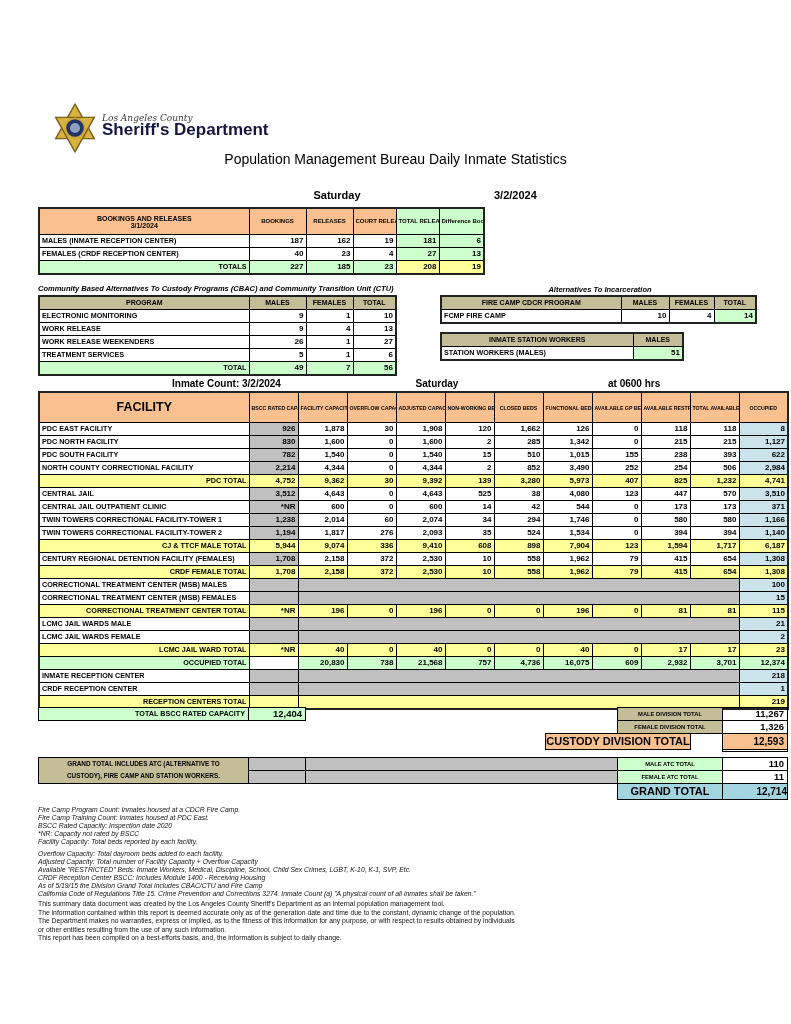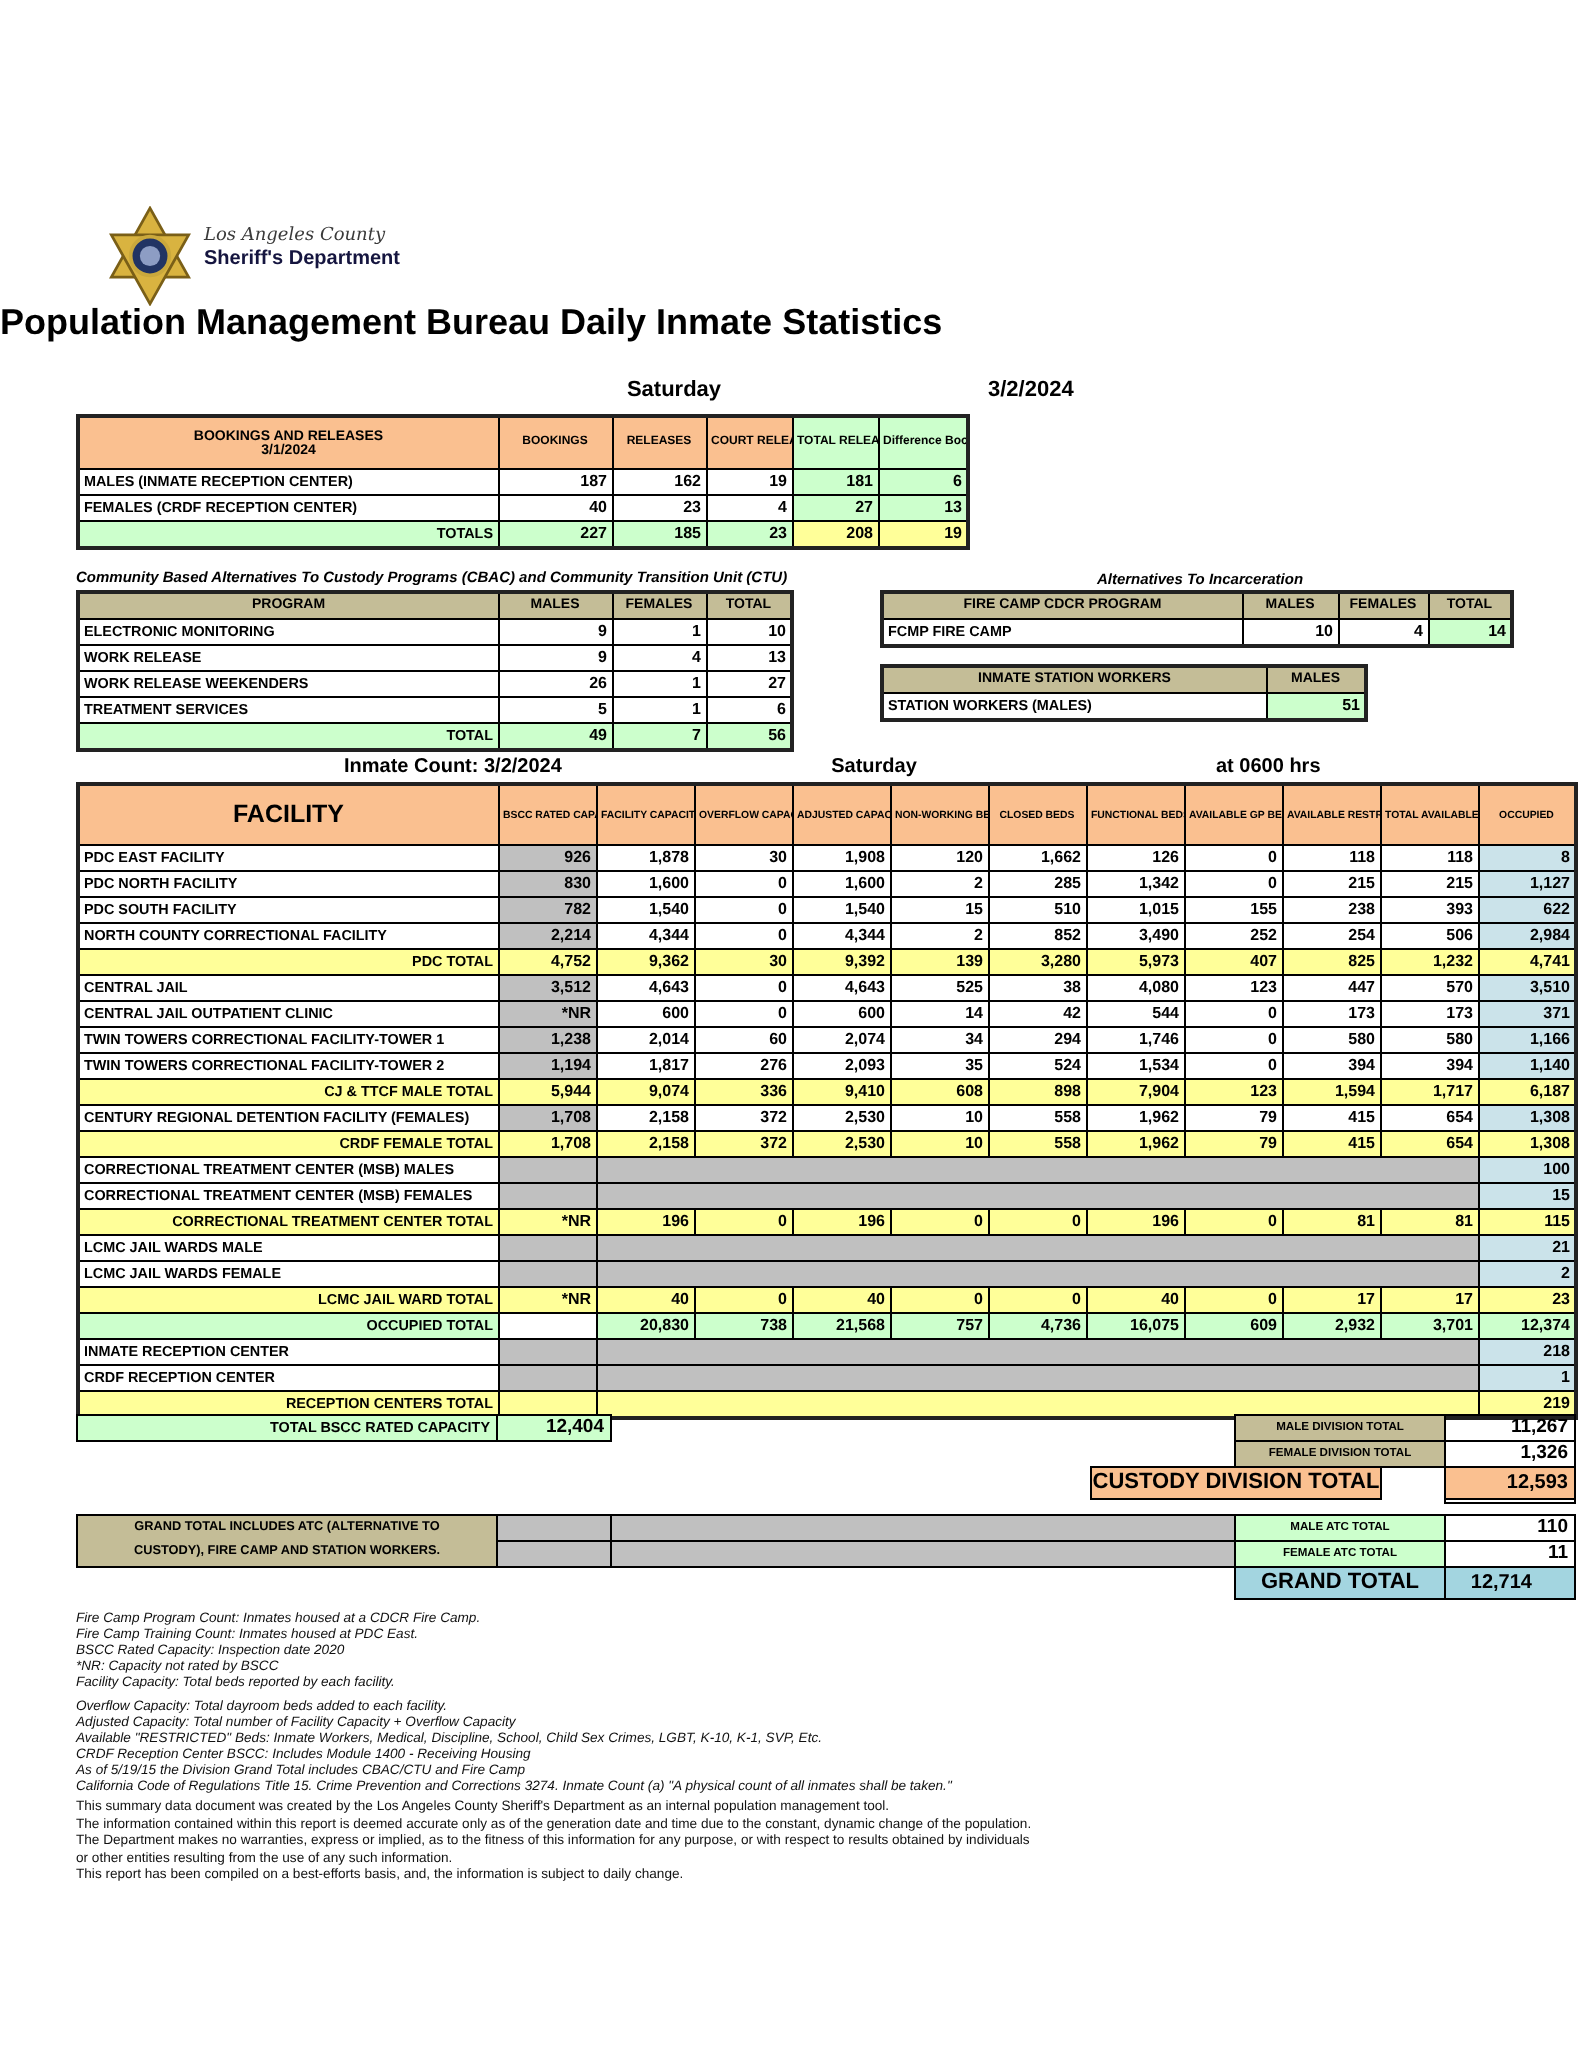--- a/index.html
+++ b/index.html
@@ -1,22 +1,22 @@
 <!DOCTYPE html>
 <html><head>
 <meta charset="utf-8">
 <style>
   html,body{margin:0;padding:0;background:#fff;}
   .page{position:relative;width:791px;height:1024px;background:#fff;
         font-family:"Liberation Sans",sans-serif;color:#000;overflow:hidden;}
   .abs{position:absolute;}
   
   .agency-line1{font-family:"DejaVu Serif",serif;font-style:italic;font-size:9px;color:#3a3a3a;line-height:10px;}
-  .agency-line2{font-weight:bold;font-size:10px;color:#15153f;line-height:13px;}
-  .report-title{width:100%;text-align:left;font-size:18px;font-weight:bold;}
+  .agency-line2{font-weight:bold;font-size:17px;color:#15153f;line-height:13px;}
+  .report-title{width:100%;text-align:center;font-size:14px;font-weight:normal;}
   .daylbl{font-size:11px;font-weight:bold;}
   
   table{border-collapse:collapse;table-layout:fixed;}
   td,th{border:1px solid #000;padding:0 2px;font-size:8px;font-weight:bold;
         height:12px;line-height:10px;overflow:hidden;white-space:nowrap;}
   table.frame{border:2px solid #222;}
   th{text-align:center;vertical-align:middle;}
   .lbl{text-align:left;font-size:7.2px;}
   .num{text-align:right;}
   .r{text-align:right;padding-left:37px;}
@@ -518,21 +518,21 @@
   </div>
   <div class="box gy" style="left:248px;top:757px;width:58px;height:14px;"></div>
   <div class="box gy" style="left:305px;top:757px;width:313px;height:14px;"></div>
   <div class="box gr vlbl" style="left:617px;top:757px;width:106px;height:14px;">MALE ATC TOTAL</div>
   <div class="box vnum" style="left:722px;top:757px;width:66px;height:14px;">110</div>
   <div class="box gy" style="left:248px;top:770px;width:58px;height:14px;"></div>
   <div class="box gy" style="left:305px;top:770px;width:313px;height:14px;"></div>
   <div class="box gr vlbl" style="left:617px;top:770px;width:106px;height:14px;">FEMALE ATC TOTAL</div>
   <div class="box vnum" style="left:722px;top:770px;width:66px;height:14px;">11</div>
   <div class="box dbl" style="left:617px;top:783px;width:106px;height:17px;font-size:11px;text-align:center;line-height:15px;">GRAND TOTAL</div>
-  <div class="box dbl" style="left:722px;top:783px;width:66px;height:17px;font-size:10px;text-align:right;padding-right:21px;line-height:15px;">12,714</div>
+  <div class="box dbl" style="left:722px;top:783px;width:66px;height:17px;font-size:10px;text-align:right;padding-right:0;line-height:15px;">12,714</div>
 
   <div class="abs" id="footnotes" style="left:38px;top:806px;width:600px;">
       <div class="fn">Fire Camp Program Count: Inmates housed at a CDCR Fire Camp.</div>
       <div class="fn">Fire Camp Training Count: Inmates housed at PDC East.</div>
       <div class="fn">BSCC Rated Capacity: Inspection date 2020</div>
       <div class="fn">*NR: Capacity not rated by BSCC</div>
       <div class="fn">Facility Capacity: Total beds reported by each facility.</div>
       <div class="fn gap">Overflow Capacity: Total dayroom beds added to each facility.</div>
       <div class="fn">Adjusted Capacity: Total number of Facility Capacity + Overflow Capacity</div>
       <div class="fn">Available "RESTRICTED" Beds: Inmate Workers, Medical, Discipline, School, Child Sex Crimes,  LGBT, K-10, K-1, SVP, Etc.</div>

